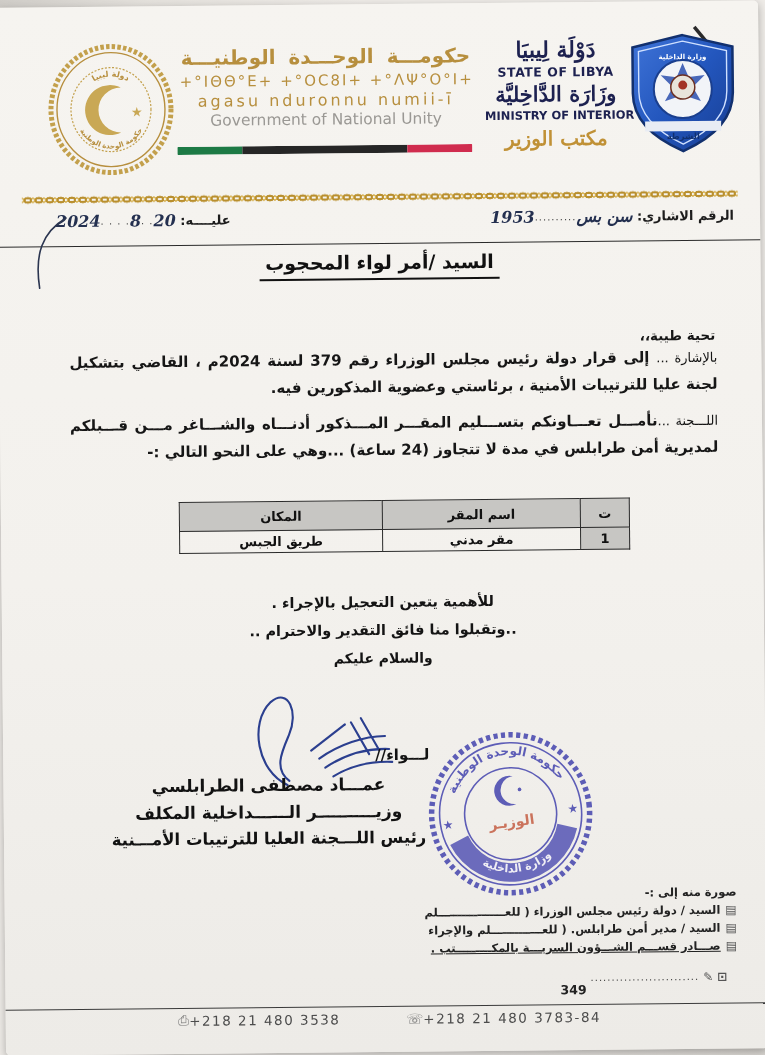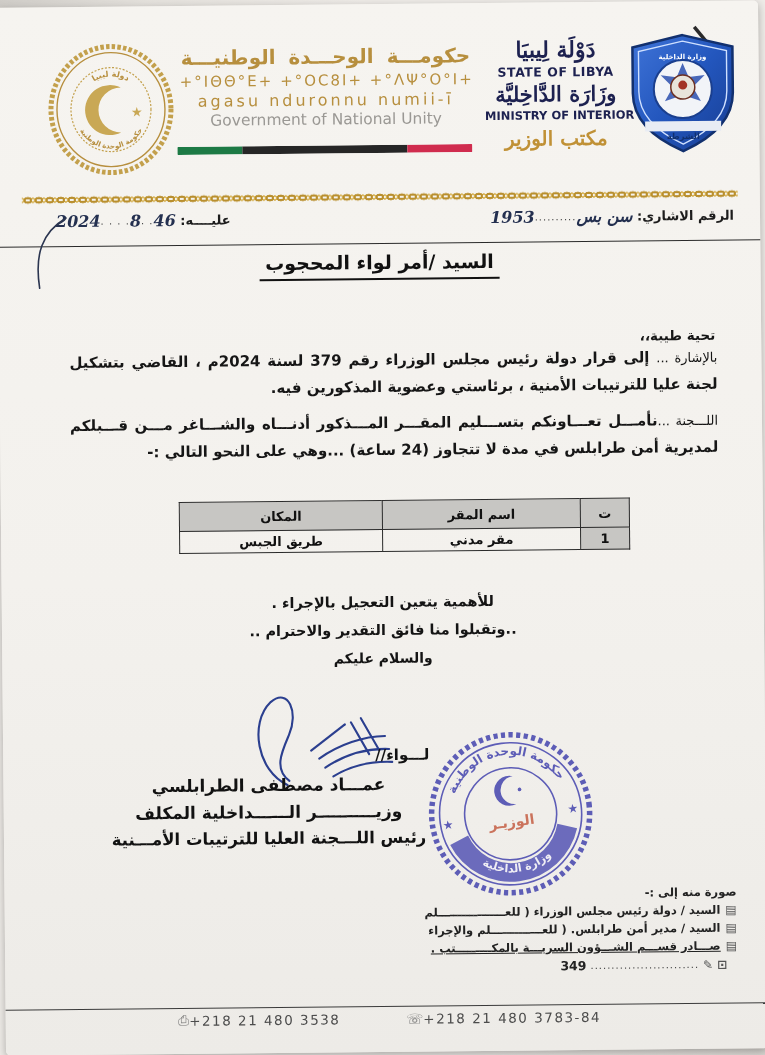--- a/index.html
+++ b/index.html
@@ -167,21 +167,21 @@
 
     <div class="abs refrow">
       <div class="fitem">
         <span>الرقم الاشاري:</span>&nbsp;
         <span class="hand">سن بس</span>
         <span class="dots">..........</span>
         <span class="hand">1953</span>
       </div>
       <div class="fitem" style="margin-left:28px;">
         <span>عليــــه:</span>&nbsp;
-        <span class="hand">46</span>
+        <span class="hand">20</span>
         <span class="dots">. .</span>
         <span class="hand">8</span>
         <span class="dots">. . . .</span>
         <span class="hand">2024</span>
       </div>
     </div>
     <div class="abs ruleline"></div>
     <svg class="abs curve-svg" width="46" height="78" viewBox="0 0 46 78">
       <path d="M40,4 C16,18 8,40 13,74" fill="none" stroke="#2b3550" stroke-width="1.6" stroke-linecap="round"></path>
     </svg>
@@ -270,21 +270,21 @@
         <span>السيد / مدير أمن طرابلس. ( للعـــــــــــــلم والإجراء</span>
       </div>
       <div class="cc-item">
         <span class="cc-ic">▤</span>
         <span class="cc-underline">صـــادر قســـم الشـــؤون السريـــة بالمكـــــــــتب .</span>
       </div>
       <div class="cc-num">
         <span class="cc-ic">⊡</span>
         <span class="cc-ic">✎</span>
         <span class="dots">..........................</span>
-        <span style="font-size:12.5px;">349</span>
+        <span style="font-size:12.5px;margin-top:24px;">349</span>
       </div>
     </div>
 
     <div class="abs footline"></div>
     <div class="abs footrow">
       <div class="fitem">
         <span class="fi">⎙</span>
         <span>+218 21 480 3538</span>
       </div>
       <div class="fitem">

